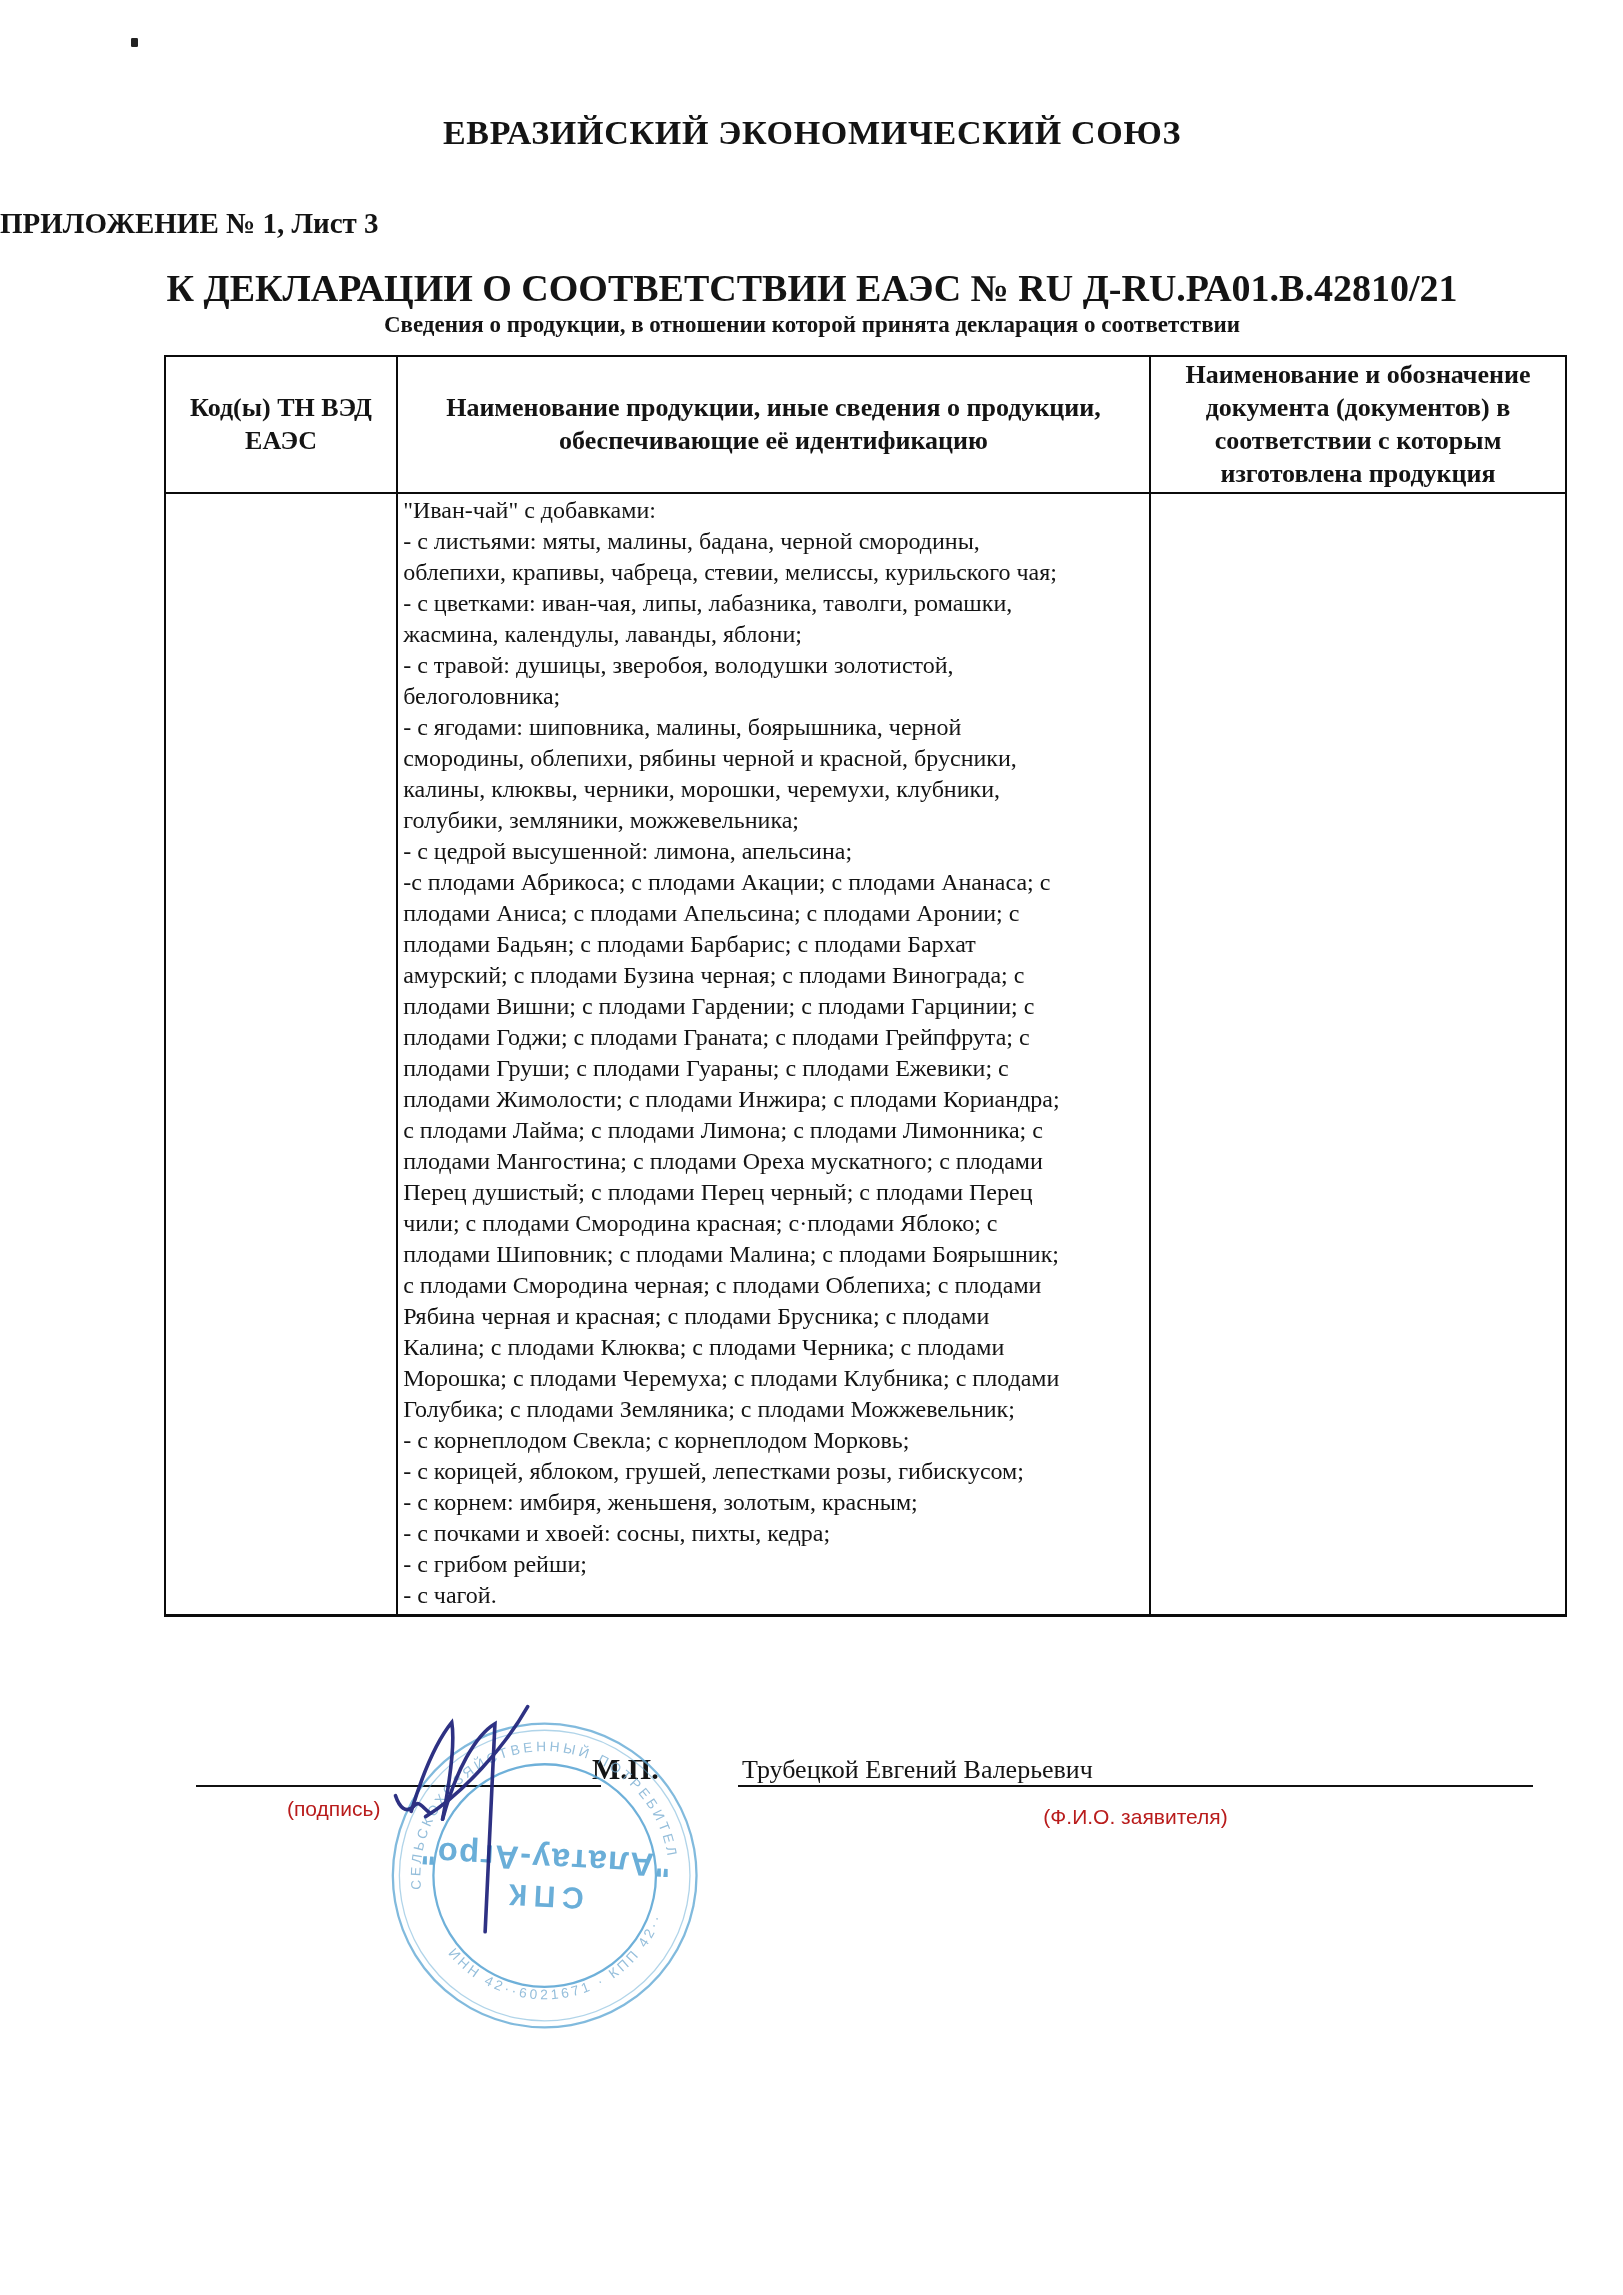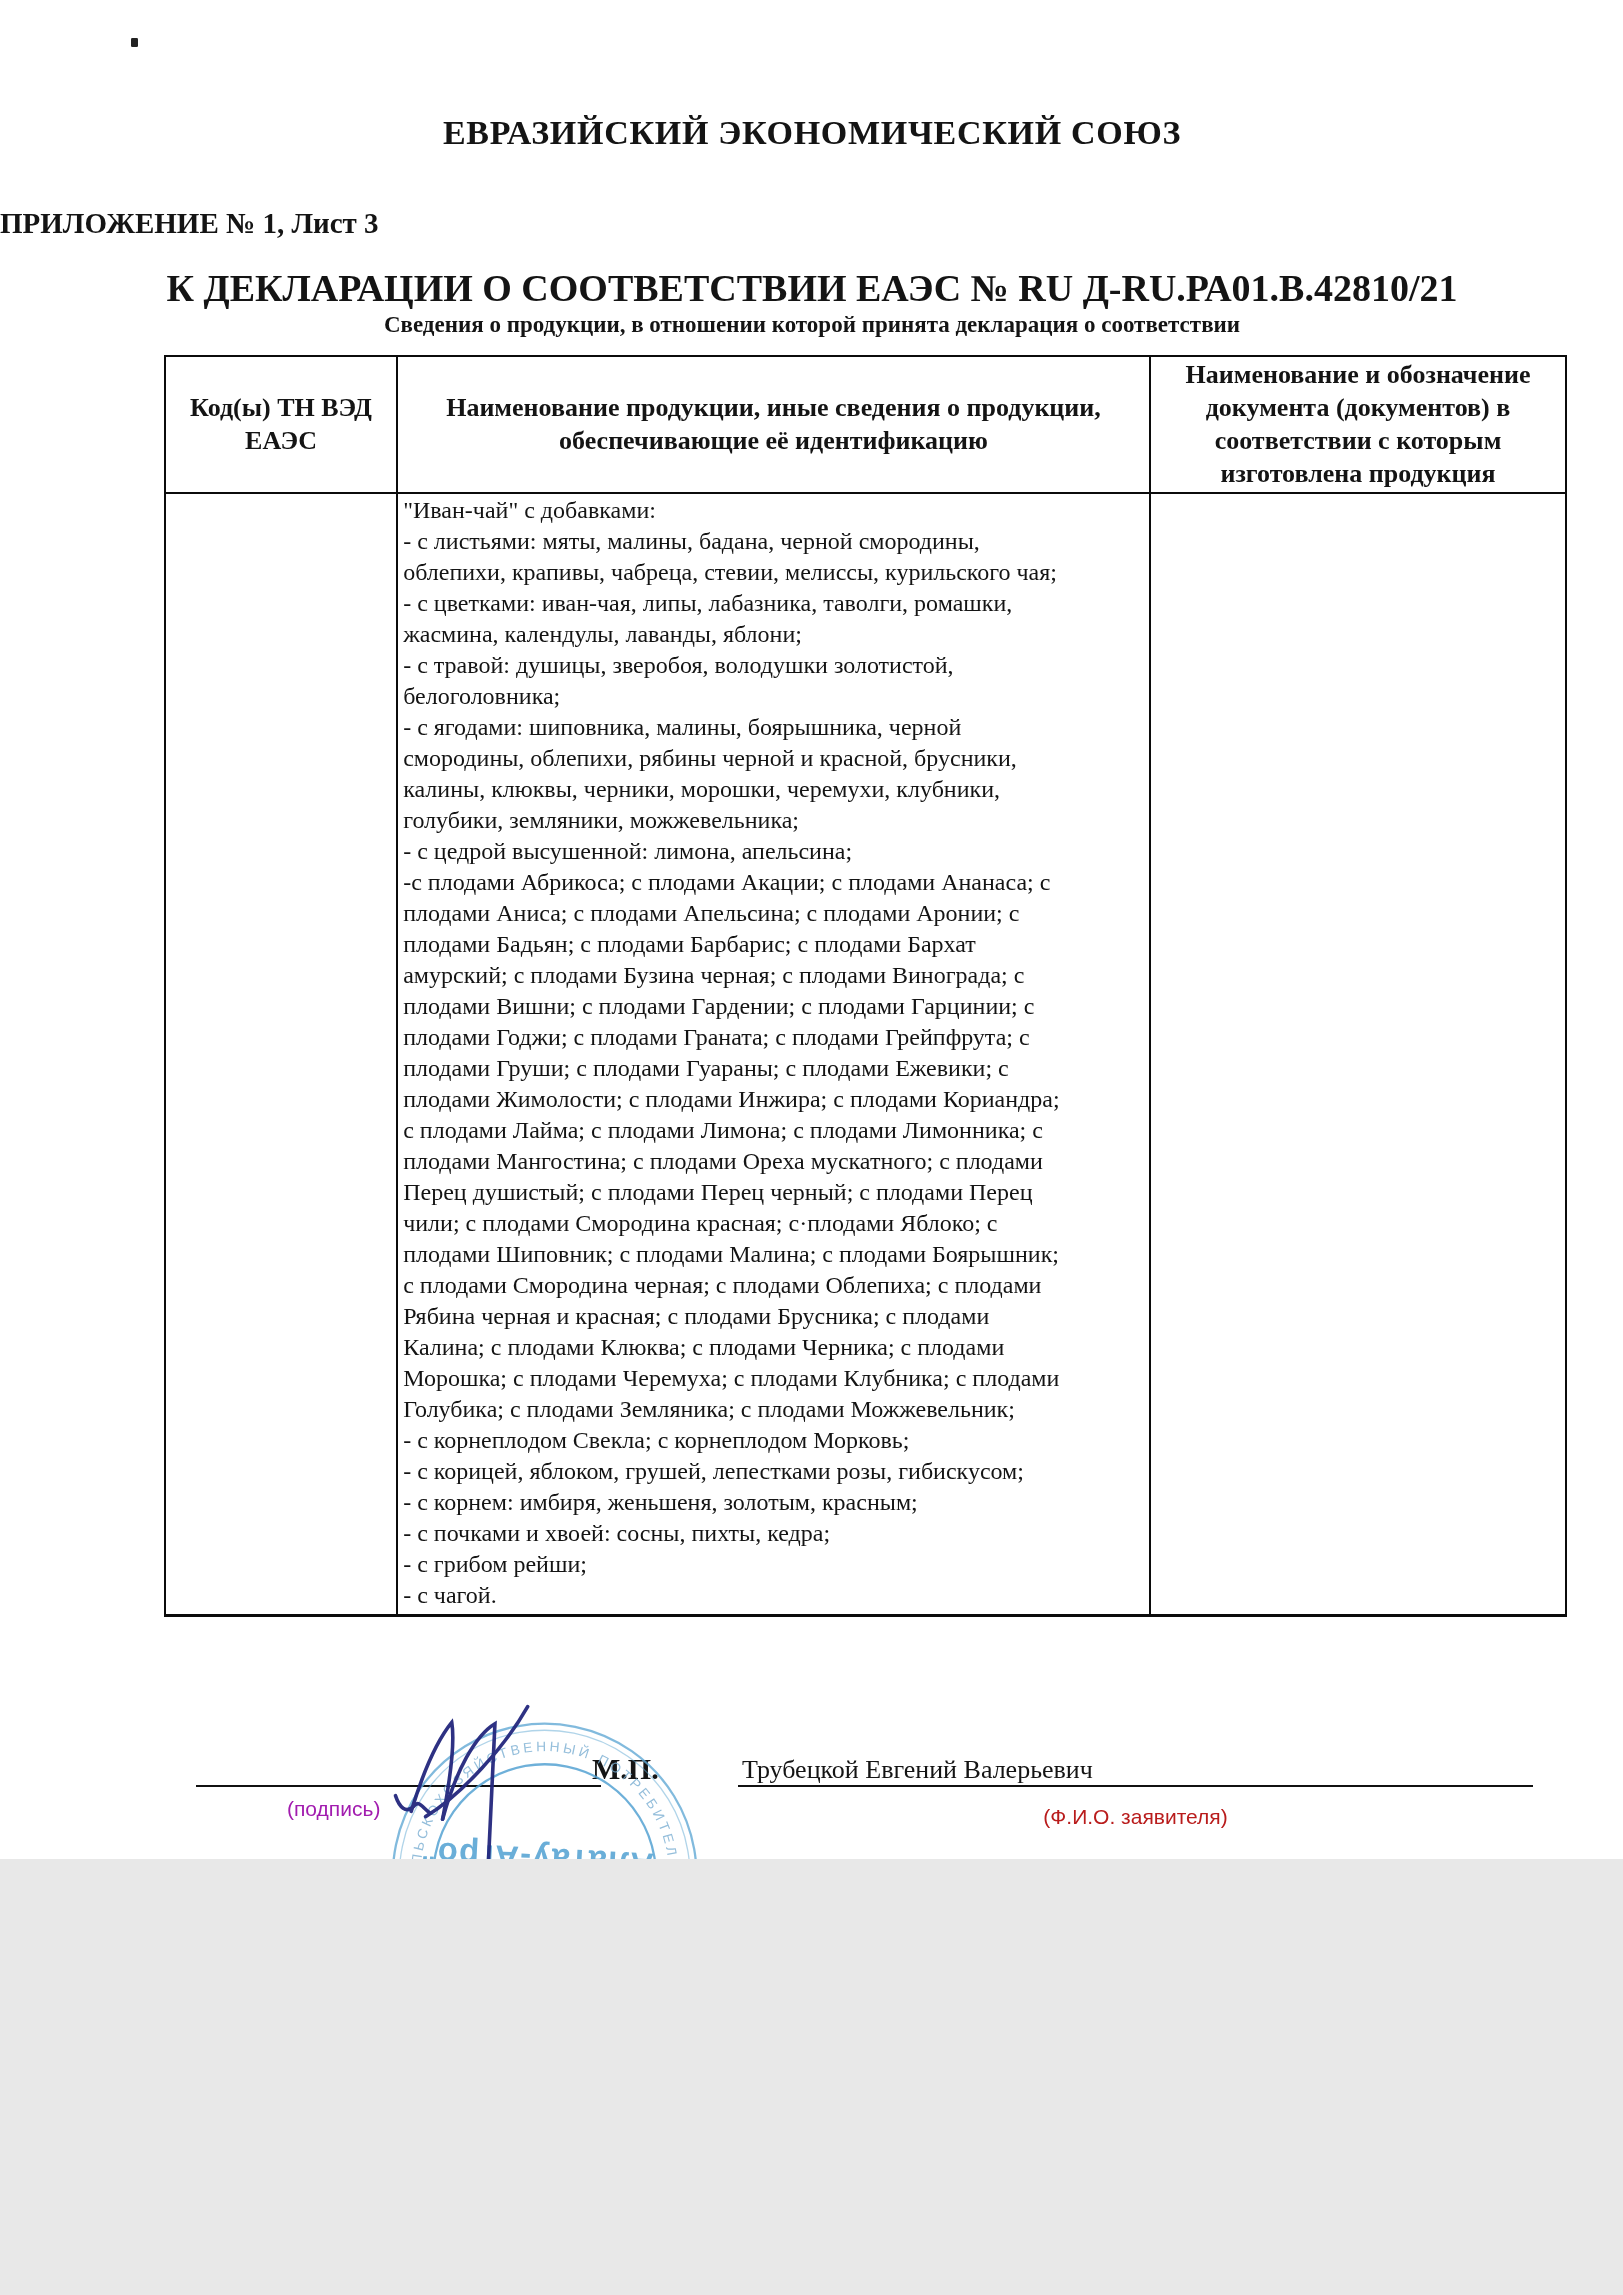--- a/index.html
+++ b/index.html
@@ -1,18 +1,18 @@
 <!DOCTYPE html>
 <html style="font-size:10.5px"><head>
 <meta charset="utf-8">
 <style>
   html,body{margin:0;padding:0;background:#e8e8e8;}
   .sheet{
     position:relative;
-    width:1624px;height:1859px;
+    width:1624px;height:2295px;
     background:#ffffff;
     font-family:"Liberation Serif","DejaVu Serif",serif;
     color:#141414;
     overflow:hidden;
   }
   .speck{position:absolute;left:131px;top:38px;width:7.2px;height:8.5px;background:#222;border-radius:1.3px;}
   .title-main{
     position:absolute;top:114px;left:0;width:1624px;
     text-align:center;font-size:34px;font-weight:bold;letter-spacing:0.7px;
   }
@@ -60,21 +60,21 @@
   }
   .applicant-name{
     position:absolute;left:742px;top:1755px;
     font-size:26px;
   }
   .sig-line-left{position:absolute;left:196px;top:1785px;width:405px;border-top:2.6px solid #111;}
   .sig-line-right{position:absolute;left:738px;top:1785px;width:795px;border-top:2.6px solid #111;}
   .sig-label{
     position:absolute;left:287px;top:1797px;
     font-family:"Liberation Sans","DejaVu Sans",sans-serif;
-    font-size:21px;color:#a21caf;
+    font-size:21px;color:#b91c1c;
   }
   .fio-label{
     position:absolute;left:738px;top:1805px;width:795px;text-align:center;
     font-family:"Liberation Sans","DejaVu Sans",sans-serif;
     font-size:21px;color:#b91c1c;
   }
   svg.overlay{position:absolute;left:0;top:0;pointer-events:none;}
   .stamp-ring-text{
     font-family:"Liberation Sans","DejaVu Sans",sans-serif;
     font-size:21px;letter-spacing:5px;fill:#7aaed2;opacity:.8;

